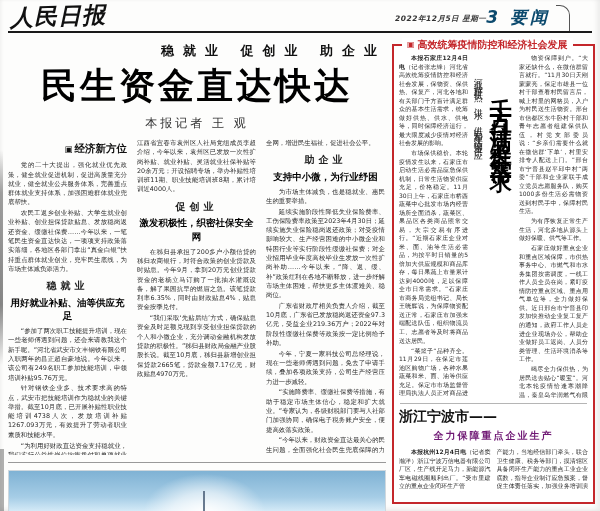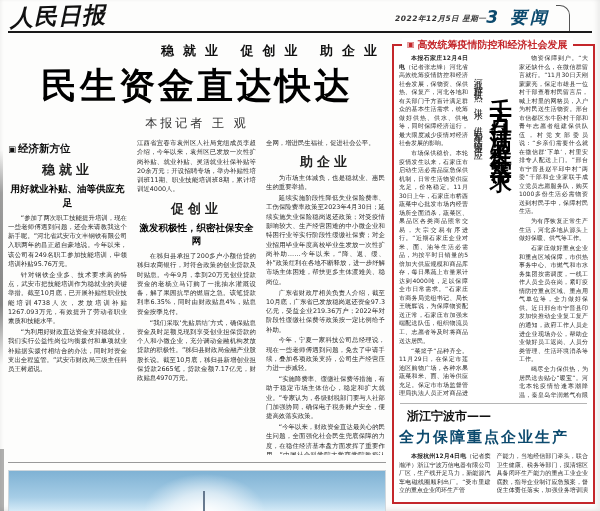--- a/index.html
+++ b/index.html
@@ -21,23 +21,23 @@
 
   
   .main{position:absolute;left:8px;top:38px;width:378px;}
   .kicker{text-align:right;font-size:13px;font-weight:700;letter-spacing:9px;margin:4px 0 2px;color:#111;}
   .headline{text-align:center;font-size:36px;font-weight:700;letter-spacing:3px;margin:0;color:#000;}
   .byline{text-align:center;font-size:12px;margin:4px 0 7px;letter-spacing:3px;color:#333;}
   .cols{display:flex;gap:10px;height:316px;overflow:hidden;}
   .col{width:119px;font-size:6.4px;line-height:1.45;text-align:justify;overflow:hidden;color:#2b2b2b;}
   .col p, .rb-col p{margin:0 0 1.5px;text-indent:2em;}
   .cont p:first-child{text-indent:0;}
-  .tag{text-align:left;font-size:10.5px;font-weight:700;margin:2px 0 5px;color:#111;}
+  .tag{text-align:right;font-size:10.5px;font-weight:700;margin:2px 0 5px;color:#111;}
   .tag-icon{margin-right:2px;font-size:8.5px;}
-  .shl{text-align:center;font-size:13px;font-weight:700;letter-spacing:4px;margin:5px 0 2px;
+  .shl{text-align:center;font-size:10px;font-weight:700;letter-spacing:4px;margin:5px 0 2px;
        font-family:"DejaVu Serif",serif;color:#222;}
   .sh{text-align:center;font-size:9.5px;font-weight:700;margin:0 0 4px;color:#000;}
   .photo-rule{border-top:1px solid #999;margin-top:7px;}
 
   .photo{margin-top:7px;height:73px;position:relative;overflow:hidden;border:1px solid #cfd8de;
      background:
       radial-gradient(ellipse 85px 55px at 52% 58%, rgba(255,255,255,.98) 0%, rgba(255,255,255,.6) 38%, rgba(255,255,255,0) 72%),
       linear-gradient(180deg,#7fb2d4 0%,#a6cde6 36%,#d7ecf8 56%,#9db9cd 62%,#35608a 70%,#1f4268 85%,#142f4c 100%);}
   .photo .tower{position:absolute;left:51.6%;top:28%;width:2px;height:48%;background:rgba(80,100,125,.85);}
   .photo .field{position:absolute;left:0;right:0;bottom:0;height:30%;
@@ -52,22 +52,22 @@
       font-weight:700;font-size:10px;white-space:nowrap;display:flex;align-items:center;gap:3px;}
   .eb-icon{font-size:8px;line-height:1;}
   .topart{display:flex;justify-content:space-between;height:344px;overflow:hidden;}
   .rb-col{font-size:6px;line-height:1.42;text-align:justify;overflow:hidden;color:#2b2b2b;}
   .topart .rb-col{width:69px;flex:none;}
   .v-sub{writing-mode:vertical-rl;font-size:9px;letter-spacing:3px;padding-top:17px;color:#222;width:13px;flex:none;}
   .v-head{writing-mode:vertical-rl;font-size:22px;font-weight:700;letter-spacing:8px;
       padding-top:27px;color:#000;width:28px;flex:none;}
   .lead{font-weight:700;}
   .rb-div{border-top:1px solid #b5b5b5;margin:5px 1px 4px;}
-  .nb-label{font-size:12px;font-weight:700;margin:1px 8px 3px;color:#111;}
-  .nb-head{text-align:left;font-size:15px;font-weight:700;letter-spacing:2px;margin:0 0 5px;color:#0c4a6e;}
+  .nb-label{font-size:14px;font-weight:700;margin:1px 0 3px;color:#111;}
+  .nb-head{text-align:center;font-size:10px;font-weight:700;letter-spacing:2px;margin:0 0 5px;color:#701a75;}
   .nb-cols{display:flex;gap:6px;height:42px;overflow:hidden;}
   .nb-cols .rb-col{flex:1;}
 
   
   .smudge{position:absolute;left:0;top:150px;width:3px;height:215px;
       background:linear-gradient(180deg,transparent,rgba(70,70,70,.5) 20%,rgba(40,40,40,.55) 72%,transparent);}
   .smudge2{position:absolute;left:0;bottom:0;width:4px;height:62px;background:rgba(35,35,35,.35);}
 </style>
 </head>
 <body>
@@ -82,20 +82,24 @@
   <div class="rule"></div>
 
   <section class="main">
     <div class="kicker">稳就业 促创业 助企业</div>
     <h1 class="headline">民生资金直达快达</h1>
     <div class="byline">本报记者 王 观</div>
 
     <div class="cols">
       <div class="col">
         <div class="tag"><span class="tag-icon">▣</span><span>经济新方位</span></div>
+        <div>
+            <p>党的二十大提出，强化就业优先政策，健全就业促进机制，促进高质量充分就业，健全就业公共服务体系，完善重点群体就业支持体系，加强困难群体就业兜底帮扶。</p>
+            <p>农民工返乡创业补贴、大学生就业创业补贴、创业担保贷款贴息、发放稳岗返还资金、缓缴社保费……今年以来，一笔笔民生资金直达快达，一项项支持政策落实落细，各地区各部门拿出“真金白银”扶持重点群体就业创业，兜牢民生底线，为市场主体减负添活力。</p>
+          </div>
         <div class="shl">稳就业</div>
         <div class="sh">用好就业补贴、油等供应充足</div>
         <div>
             <p>“参加了两次职工技能提升培训，现在一些老师傅遇到问题，还会来请教我这个新手呢。”河北省武安市文丰钢铁有限公司入职两年的吕正超自豪地说。今年以来，该公司有249名职工参加技能培训，申领培训补贴95.76万元。</p>
             <p>针对钢铁企业多、技术要求高的特点，武安市把技能培训作为稳就业的关键举措。截至10月底，已开展补贴性职业技能培训4738人次，发放培训补贴1267.093万元，有效提升了劳动者职业素质和技能水平。</p>
             <p>“为利用好财政直达资金支持稳就业，我们实行公益性岗位均衡拨付和单项就业补贴据实拨付相结合的办法，同时对资金支出全程监管。”武安市财政局三级主任科员王树超说。</p>
           </div>
       </div>
       <div class="col">
         <div class="cont">
@@ -106,20 +110,21 @@
         <div>
             <p>在秭归县承担了200多户小额信贷的秭归农商银行，对符合政策的创业贷款及时贴息。今年9月，拿到20万元创业贷款资金的老杨立马订购了一批抽水灌溉设备，解了果园抗旱的燃眉之急。该笔贷款利率6.35%，同时由财政贴息4%，贴息资金按季兑付。</p>
             <p>“我们采取‘先贴后结’方式，确保贴息资金及时足额兑现到享受创业担保贷款的个人和小微企业，充分调动金融机构发放贷款的积极性。”秭归县财政局金融产业股股长说。截至10月底，秭归县新增创业担保贷款2665笔，贷款金额7.17亿元，财政贴息4970万元。</p>
           </div>
       </div>
       <div class="col">
         <div class="cont">
             <p>全网，增进民生福祉，促进社会公平。</p>
           </div>
         <div class="shl">助企业</div>
+        <div class="sh">支持中小微，为行业纾困</div>
         <div>
             <p>为市场主体减负，也是稳就业、惠民生的重要举措。</p>
             <p>延续实施阶段性降低失业保险费率、工伤保险费率政策至2023年4月30日；延续实施失业保险稳岗返还政策；对受疫情影响较大、生产经营困难的中小微企业和特困行业等实行阶段性缓缴社保费；对企业招用毕业年度高校毕业生发放一次性扩岗补助……今年以来，“降、返、缓、补”政策红利在各地不断释放，进一步纾解市场主体困难，帮扶更多主体渡难关、稳岗位。</p>
             <p>广东省财政厅相关负责人介绍，截至10月底，广东省已发放稳岗返还资金97.3亿元，受益企业219.36万户；2022年对阶段性缓缴社保费等政策按一定比例给予补助。</p>
             <p>今年，宁夏一家科技公司总经理说，现在一些老师傅遇到问题，免去了申请手续，叠加各项政策支持，公司生产经营压力进一步减轻。</p>
             <p>“实施降费率、缓缴社保费等措施，有助于稳定市场主体信心，稳定和扩大就业。”专家认为，各级财税部门要与人社部门加强协同，确保电子税务账户安全，便捷高效落实政策。</p>
             <p>“今年以来，财政资金直达最关心的民生问题，全面强化社会民生兜底保障的力度，在稳住经济基本盘方面发挥了重要作用。”中国社会科学院大学商学院教授认为，下一步财政资金应继续坚持精准发力和切实保障民生并重，既要强化问题导向，又注重区分不同群体需求，显著提升政策效能，加强不同类型政策间的相互衔接、相互配合，形成政策保障网，不断扩大民生保障资金支持力度、直达范围，有效确保资金高效精确地送达保障对象手中，并开展事前、事中、事后的全流程监督，让资金到哪里，监督到哪里。</p>
           </div>
       </div>
     </div>

